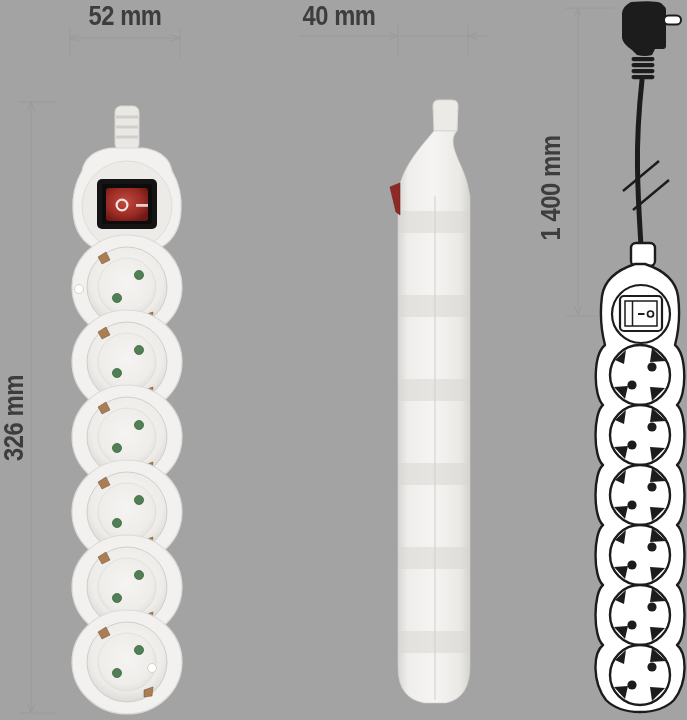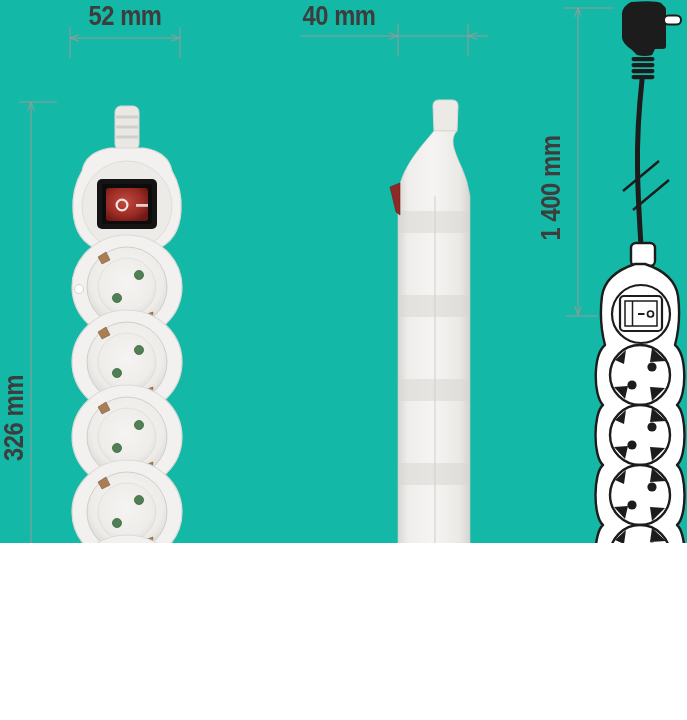--- a/index.html
+++ b/index.html
@@ -1,17 +1,17 @@
 <!DOCTYPE html>
 <html style="--dim-line: #9a9a9a; --dim-text: #3d3d3d; --line-art: #1c1c1c; --switch-red: #9b2b25; --switch-red-light: #c04a3e; --switch-frame: #141414; --green-dot: #4e8054; --brass: #a97e52; --body-white: #f2f1ef; --body-seam: #dcdad6; --side-red: #8e2a25;"><head>
 <meta charset="utf-8">
 <style>
   html,body{margin:0;padding:0;background:#ffffff;}
   .canvas{
-    position:relative;width:687px;height:543px;overflow:hidden;background:#14b8a6;
+    position:relative;width:687px;height:720px;overflow:hidden;background:#a3a3a3;
     font-family:"Liberation Sans", sans-serif;
   }
   .canvas svg{position:absolute;left:0;top:0;}
   .dim-label{
     position:absolute;height:30px;line-height:30px;text-align:center;white-space:nowrap;
     font-size:27px;font-weight:bold;letter-spacing:-0.5px;color:var(--dim-text,#3d3d3d);
     transform:scaleX(.88);
   }
   .dim-label.vertical{transform:rotate(-90deg) scaleX(.88);}
 </style>

